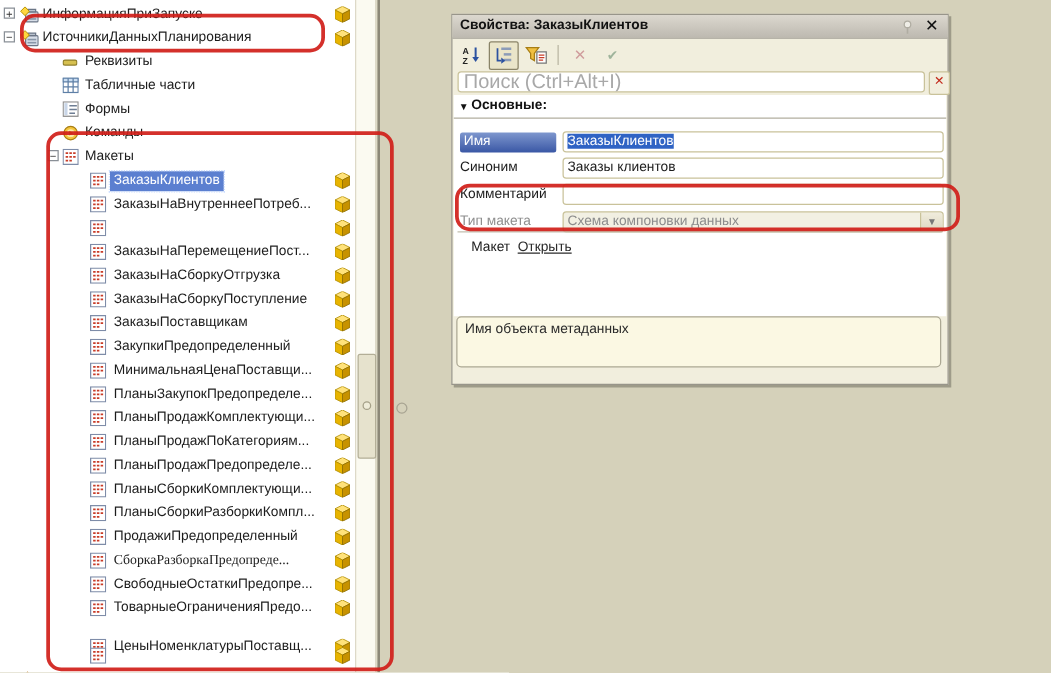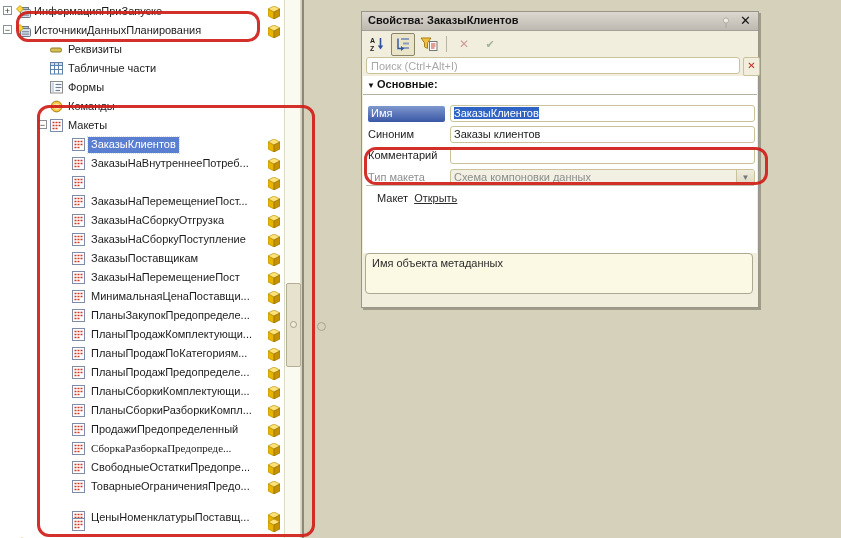--- a/index.html
+++ b/index.html
@@ -40,21 +40,21 @@
   .props-toolbar{position:absolute;left:3px;top:20px;height:24px;display:flex;align-items:center;gap:2px;}
   .tbtn{width:22px;height:21px;display:flex;align-items:center;justify-content:center;border:1px solid transparent;}
   .tbtn.pressed{border:1px solid #8a8468;background:#eae5c9;border-radius:2px;}
   .tsep{width:1px;height:16px;background:#b9b5a2;margin:0 3px;}
   .tglyph{font-size:12px;font-weight:bold;}
   .tglyph.xdis{color:#cf9c9c;}
   .tglyph.vdis{color:#9fb49b;font-size:11px;}
 
   .search-row{position:absolute;left:4px;top:45px;width:388px;height:18px;}
   .search-input{position:absolute;left:0;top:0;width:374px;height:17px;background:#fff;
-                border:1px solid #c9c29a;border-radius:3px;font-size:11px;padding:0 4px;box-sizing:border-box;
+                border:1px solid #c9c29a;border-radius:3px;font-size:16px;padding:0 4px;box-sizing:border-box;
                 font-family:"Liberation Sans","DejaVu Sans",sans-serif;color:#333;}
   .search-input::placeholder{color:#a8a8a8;}
   .search-clear{position:absolute;left:377px;top:0;width:15px;height:17px;border:1px solid #c9c29a;border-radius:2px;
                 background:#f1eedd;color:#c22a1c;font-size:10px;font-weight:bold;text-align:center;line-height:15px;cursor:default;}
 
   .props-content{position:absolute;left:1px;top:64px;width:394px;height:177px;background:#ffffff;}
   .sec-header{position:absolute;left:0;top:2px;width:100%;height:16px;border-bottom:1px solid #b2afa0;}
   .sec-header .tri{position:absolute;left:4px;top:3px;font-size:8px;color:#111;}
   .sec-header .txt{position:absolute;left:14px;top:0;font-size:11px;font-weight:bold;color:#111;}
 
@@ -307,21 +307,21 @@
           <span class="ticon" style="left: 72px;">
             <svg width="13" height="13" viewBox="0 0 13 13">
               <rect x="0.5" y="0.5" width="12" height="12" fill="#ffffff" stroke="#7e8ca8"></rect>
               <g stroke="#c83c28" stroke-width="1.4" stroke-dasharray="2,1">
                 <line x1="2.5" y1="3.5" x2="10.5" y2="3.5"></line>
                 <line x1="2.5" y1="6.5" x2="10.5" y2="6.5"></line>
                 <line x1="2.5" y1="9.5" x2="8.5" y2="9.5"></line>
               </g>
             </svg>
           </span>
-          <span class="tlabel" style="left: 91px;">ЗаказыНаПеремещениеПост</span>
+          <span class="tlabel" style="left: 91px;">ЗакупкиПредопределенный</span>
           <span class="cube"><svg width="12" height="13" viewBox="0 0 11 12">
               <polygon points="5.5,0 11,2.8 5.5,5.6 0,2.8" fill="#ffe27a" stroke="#b08c00" stroke-width="0.6"></polygon>
               <polygon points="0,2.8 5.5,5.6 5.5,12 0,9.2" fill="#e8b400" stroke="#b08c00" stroke-width="0.6"></polygon>
               <polygon points="11,2.8 11,9.2 5.5,12 5.5,5.6" fill="#c79200" stroke="#8c6e00" stroke-width="0.6"></polygon>
             </svg></span>
         </div>
         <div class="tree-row" style="top: 287px;">
           <span class="ticon" style="left: 72px;">
             <svg width="13" height="13" viewBox="0 0 13 13">
               <rect x="0.5" y="0.5" width="12" height="12" fill="#ffffff" stroke="#7e8ca8"></rect>

